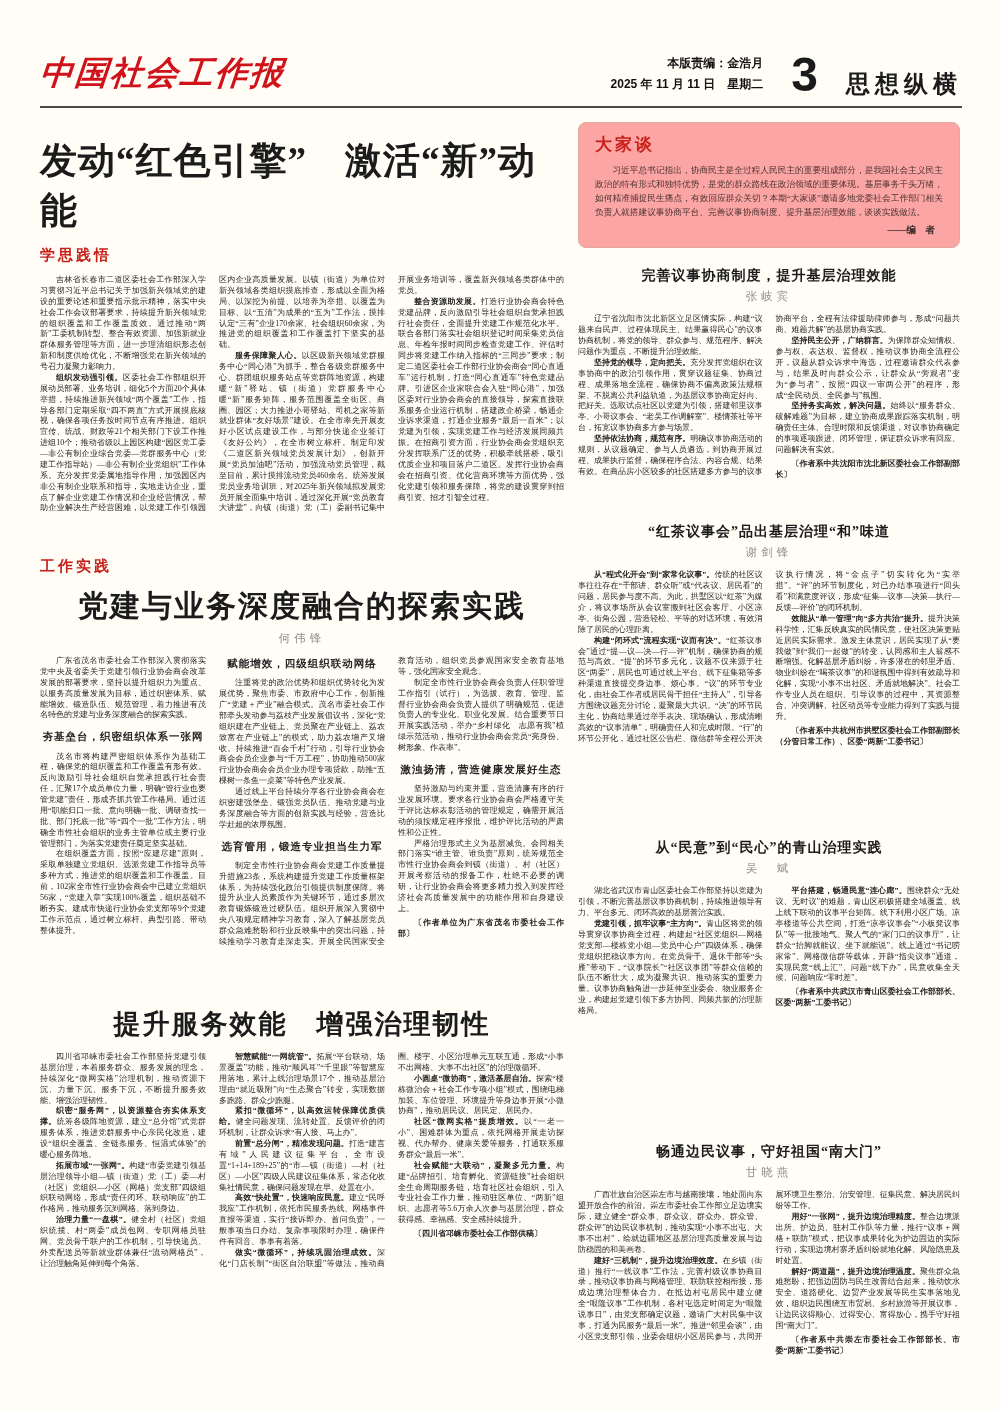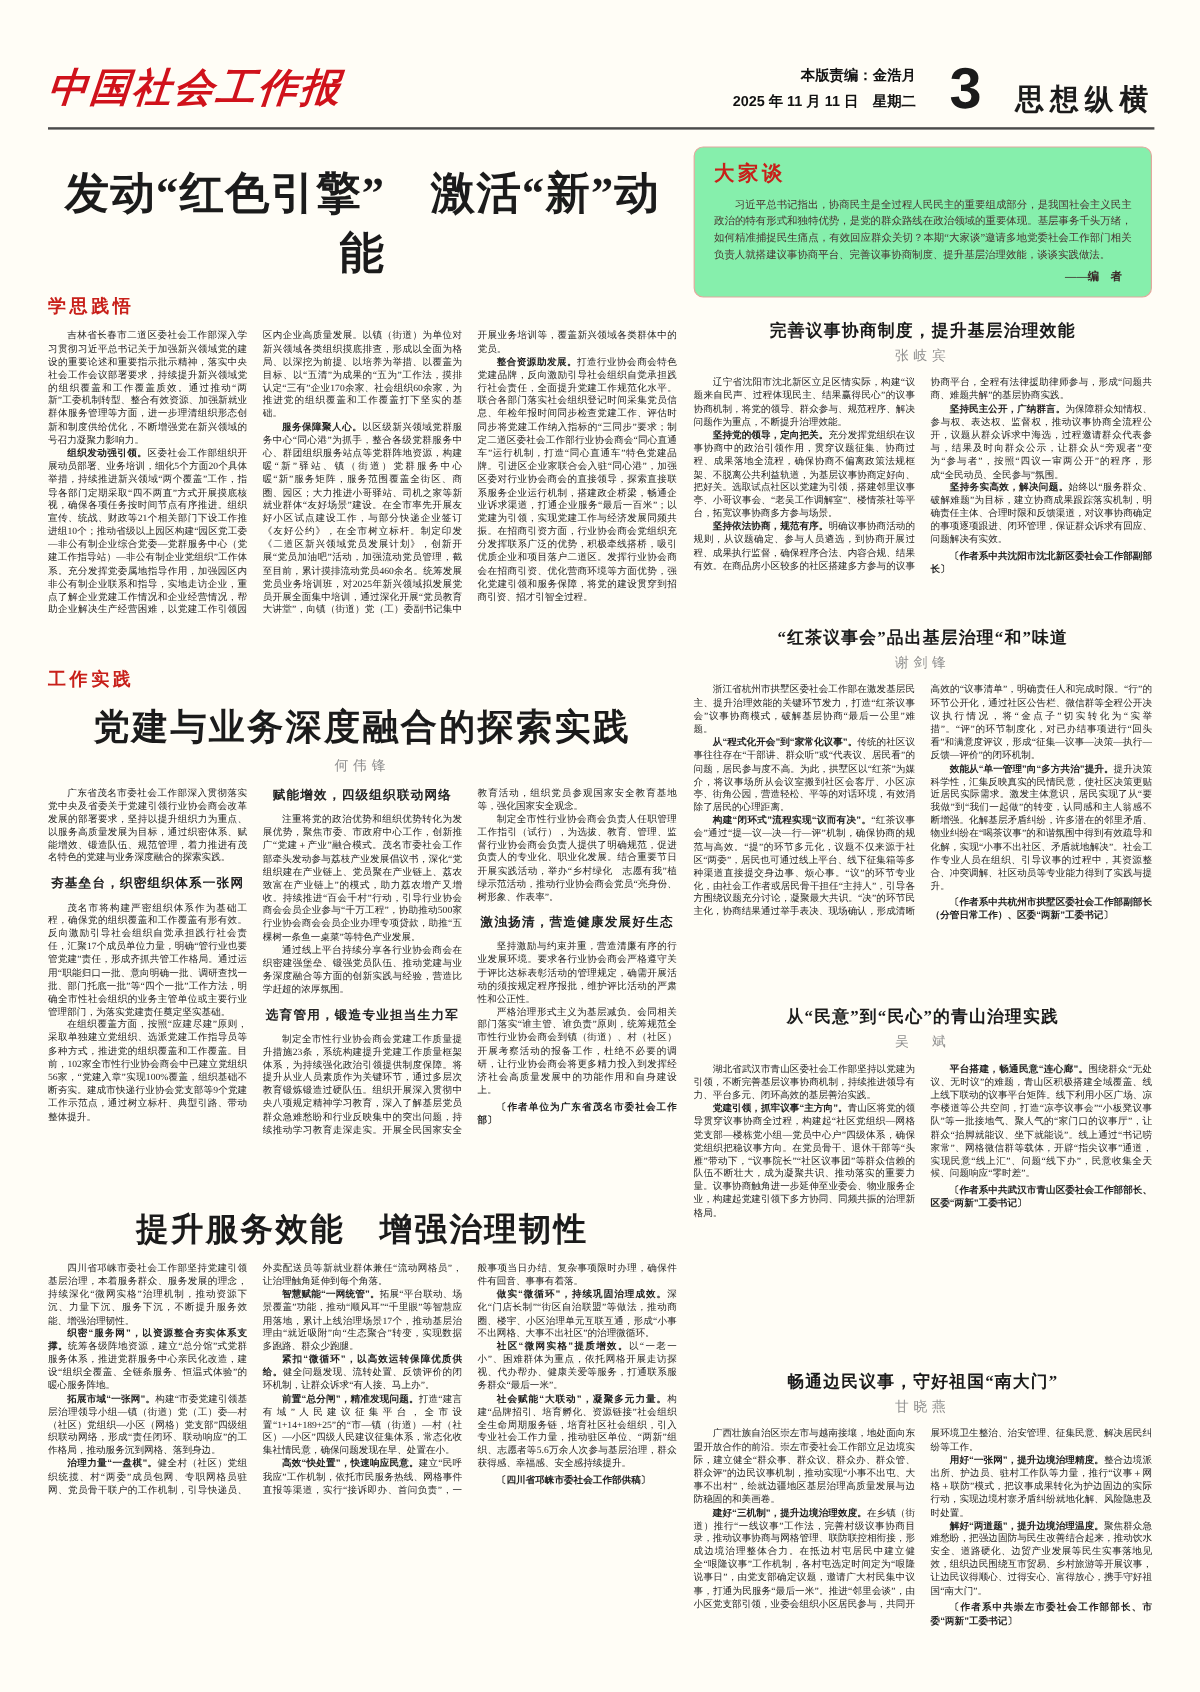--- a/index.html
+++ b/index.html
@@ -14,21 +14,21 @@
   .pubinfo{text-align:right;font-family:"Liberation Sans",sans-serif;font-size:12px;font-weight:bold;
            line-height:1.8;color:#111;white-space:nowrap;}
   .pageno{font-size:48px;font-weight:bold;font-family:"Liberation Sans",sans-serif;line-height:.85;}
   .secname{font-size:24px;font-weight:900;font-family:"Liberation Sans",sans-serif;letter-spacing:5px;line-height:1;white-space:nowrap;}
   .rule{border-bottom:2px solid #4a4a4a;margin-top:10px;}
   
   .content{display:flex;gap:14px;margin-top:14px;}
   .col-left{width:524px;}
   .col-right{width:382px;}
   
-  .head-xl{font-size:37px;font-weight:bold;text-align:center;letter-spacing:1px;
+  .head-xl{font-size:37px;font-weight:bold;text-align:left;letter-spacing:1px;
            margin:14px 0 10px;font-family:"Liberation Serif",serif;}
   .head-lg{font-size:30px;font-weight:bold;text-align:center;letter-spacing:2px;margin:6px 0 2px;}
   .head-md{font-size:27px;font-weight:bold;text-align:center;letter-spacing:2px;margin:30px 0 10px;}
   .label-red{color:#c8201a;font-family:"Liberation Sans",sans-serif;font-weight:bold;
              font-size:15px;letter-spacing:3px;margin:6px 0 10px;}
   .label-gap{margin-top:32px;}
   .author{text-align:center;color:#8d8d8d;font-size:11.5px;letter-spacing:4px;margin:4px 0 10px;
           font-family:"Liberation Serif",serif;}
   
   .body{column-gap:13px;text-align:justify;font-size:8px;line-height:1.36;color:#242424;overflow:hidden;}
@@ -36,21 +36,21 @@
   .cols2{column-count:2;}
   .para{margin:0;text-indent:2em;}
   .plead{font-family:"Liberation Sans",sans-serif;font-weight:bold;}
   .colsub{text-align:center;font-family:"Liberation Sans",sans-serif;font-weight:bold;
           font-size:10.5px;margin:8px 0;letter-spacing:1px;break-inside:avoid;}
   .byline{margin:3px 0 0;text-indent:2em;font-weight:bold;font-family:"Liberation Sans",sans-serif;}
   .h1body{height:250px;}
   .h2body{height:320px;}
   .h3body{height:318px;}
   
-  .djt-box{border:1.5px solid #e2a89d;border-radius:8px;padding:10px 16px 10px;background:#86efac;}
+  .djt-box{border:1.5px solid #e2a89d;border-radius:8px;padding:10px 16px 10px;background:#fca5a5;}
   .djt-label{font-size:17px;margin:0 0 7px;letter-spacing:3px;}
   .djt-intro{font-size:8.7px;line-height:1.62;text-indent:2em;color:#4a3330;margin:0;text-align:justify;}
   .djt-sign{text-align:right;font-weight:bold;font-size:9.5px;margin-top:5px;padding-right:8px;color:#3a2a28;}
   
   .r-art{margin-top:10px;}
   .r-title{text-align:center;font-family:Liberation Serif, serif;font-weight:bold;
            font-size:14px;letter-spacing:1px;margin:19px 0 2px;white-space:nowrap;}
   .rbodyA{height:190px;}
   .rbodyB{height:250px;}
   .rbodyC{height:238px;}
@@ -116,20 +116,21 @@
         <div class="body cols3 h3body">
             <p class="para">四川省邛崃市委社会工作部坚持党建引领基层治理，本着服务群众、服务发展的理念，持续深化“微网实格”治理机制，推动资源下沉、力量下沉、服务下沉，不断提升服务效能、增强治理韧性。</p>
             <p class="para"><b class="plead">织密“服务网”，以资源整合夯实体系支撑。</b>统筹各级阵地资源，建立“总分馆”式党群服务体系，推进党群服务中心亲民化改造，建设“组织全覆盖、全链条服务、恒温式体验”的暖心服务阵地。</p>
             <p class="para"><b class="plead">拓展市域“一张网”。</b>构建“市委党建引领基层治理领导小组—镇（街道）党（工）委—村（社区）党组织—小区（网格）党支部”四级组织联动网络，形成“责任闭环、联动响应”的工作格局，推动服务沉到网格、落到身边。</p>
             <p class="para"><b class="plead">治理力量“一盘棋”。</b>健全村（社区）党组织统揽、村“两委”成员包网、专职网格员驻网、党员骨干联户的工作机制，引导快递员、外卖配送员等新就业群体兼任“流动网格员”，让治理触角延伸到每个角落。</p>
             <p class="para"><b class="plead">智慧赋能“一网统管”。</b>拓展“平台联动、场景覆盖”功能，推动“顺风耳”“千里眼”等智慧应用落地，累计上线治理场景17个，推动基层治理由“就近吸附”向“生态聚合”转变，实现数据多跑路、群众少跑腿。</p>
             <p class="para"><b class="plead">紧扣“微循环”，以高效运转保障优质供给。</b>健全问题发现、流转处置、反馈评价的闭环机制，让群众诉求“有人接、马上办”。</p>
             <p class="para"><b class="plead">前置“总分闸”，精准发现问题。</b>打造“建言有域”人民建议征集平台，全市设置“1+14+189+25”的“市—镇（街道）—村（社区）—小区”四级人民建议征集体系，常态化收集社情民意，确保问题发现在早、处置在小。</p>
             <p class="para"><b class="plead">高效“快处置”，快速响应民意。</b>建立“民呼我应”工作机制，依托市民服务热线、网格事件直报等渠道，实行“接诉即办、首问负责”，一般事项当日办结、复杂事项限时办理，确保件件有回音、事事有着落。</p>
             <p class="para"><b class="plead">做实“微循环”，持续巩固治理成效。</b>深化“门店长制”“街区自治联盟”等做法，推动商圈、楼宇、小区治理单元互联互通，形成“小事不出网格、大事不出社区”的治理微循环。</p>
+            <p class="para"><b class="plead">小圆桌“微协商”，激活基层自治。</b>探索“楼栋微治会＋社会工作专项小组”模式，围绕电梯加装、车位管理、环境提升等身边事开展“小微协商”，推动居民议、居民定、居民办。</p>
             <p class="para"><b class="plead">社区“微网实格”提质增效。</b>以“一老一小”、困难群体为重点，依托网格开展走访探视、代办帮办、健康关爱等服务，打通联系服务群众“最后一米”。</p>
             <p class="para"><b class="plead">社会赋能“大联动”，凝聚多元力量。</b>构建“品牌招引、培育孵化、资源链接”社会组织全生命周期服务链，培育社区社会组织，引入专业社会工作力量，推动驻区单位、“两新”组织、志愿者等5.6万余人次参与基层治理，群众获得感、幸福感、安全感持续提升。</p>
             <p class="byline">〔四川省邛崃市委社会工作部供稿〕</p>
           </div>
       </article>
 
     </section>
 
     <aside class="col-right">
 
@@ -149,21 +150,20 @@
             <p class="para"><b class="plead">坚持民主公开，广纳群言。</b>为保障群众知情权、参与权、表达权、监督权，推动议事协商全流程公开，议题从群众诉求中海选，过程邀请群众代表参与，结果及时向群众公示，让群众从“旁观者”变为“参与者”，按照“四议一审两公开”的程序，形成“全民动员、全民参与”氛围。</p>
             <p class="para"><b class="plead">坚持务实高效，解决问题。</b>始终以“服务群众、破解难题”为目标，建立协商成果跟踪落实机制，明确责任主体、合理时限和反馈渠道，对议事协商确定的事项逐项跟进、闭环管理，保证群众诉求有回应、问题解决有实效。</p>
             <p class="byline">〔作者系中共沈阳市沈北新区委社会工作部副部长〕</p>
           </div>
       </article>
 
       <article class="r-art">
         <h3 class="r-title">“红茶议事会”品出基层治理“和”味道</h3>
         <div class="author">谢剑锋</div>
         <div class="body cols2 rbodyB">
-            <p class="para">浙江省杭州市拱墅区委社会工作部在激发基层民主、提升治理效能的关键环节发力，打造“红茶议事会”议事协商模式，破解基层协商“最后一公里”难题。</p>
             <p class="para"><b class="plead">从“程式化开会”到“家常化议事”。</b>传统的社区议事往往存在“干部讲、群众听”或“代表议、居民看”的问题，居民参与度不高。为此，拱墅区以“红茶”为媒介，将议事场所从会议室搬到社区会客厅、小区凉亭、街角公园，营造轻松、平等的对话环境，有效消除了居民的心理距离。</p>
             <p class="para"><b class="plead">构建“闭环式”流程实现“议而有决”。</b>“红茶议事会”通过“提—议—决—行—评”机制，确保协商的规范与高效。“提”的环节多元化，议题不仅来源于社区“两委”，居民也可通过线上平台、线下征集箱等多种渠道直接提交身边事、烦心事。“议”的环节专业化，由社会工作者或居民骨干担任“主持人”，引导各方围绕议题充分讨论，凝聚最大共识。“决”的环节民主化，协商结果通过举手表决、现场确认，形成清晰高效的“议事清单”，明确责任人和完成时限。“行”的环节公开化，通过社区公告栏、微信群等全程公开决议执行情况，将“金点子”切实转化为“实举措”。“评”的环节制度化，对已办结事项进行“回头看”和满意度评议，形成“征集—议事—决策—执行—反馈—评价”的闭环机制。</p>
             <p class="para"><b class="plead">效能从“单一管理”向“多方共治”提升。</b>提升决策科学性，汇集反映真实的民情民意，使社区决策更贴近居民实际需求。激发主体意识，居民实现了从“要我做”到“我们一起做”的转变，认同感和主人翁感不断增强。化解基层矛盾纠纷，许多潜在的邻里矛盾、物业纠纷在“喝茶议事”的和谐氛围中得到有效疏导和化解，实现“小事不出社区、矛盾就地解决”。社会工作专业人员在组织、引导议事的过程中，其资源整合、冲突调解、社区动员等专业能力得到了实践与提升。</p>
             <p class="byline">〔作者系中共杭州市拱墅区委社会工作部副部长（分管日常工作）、区委“两新”工委书记〕</p>
           </div>
       </article>
 
       <article class="r-art">
         <h3 class="r-title">从“民意”到“民心”的青山治理实践</h3>
         <div class="author">吴　斌</div>

